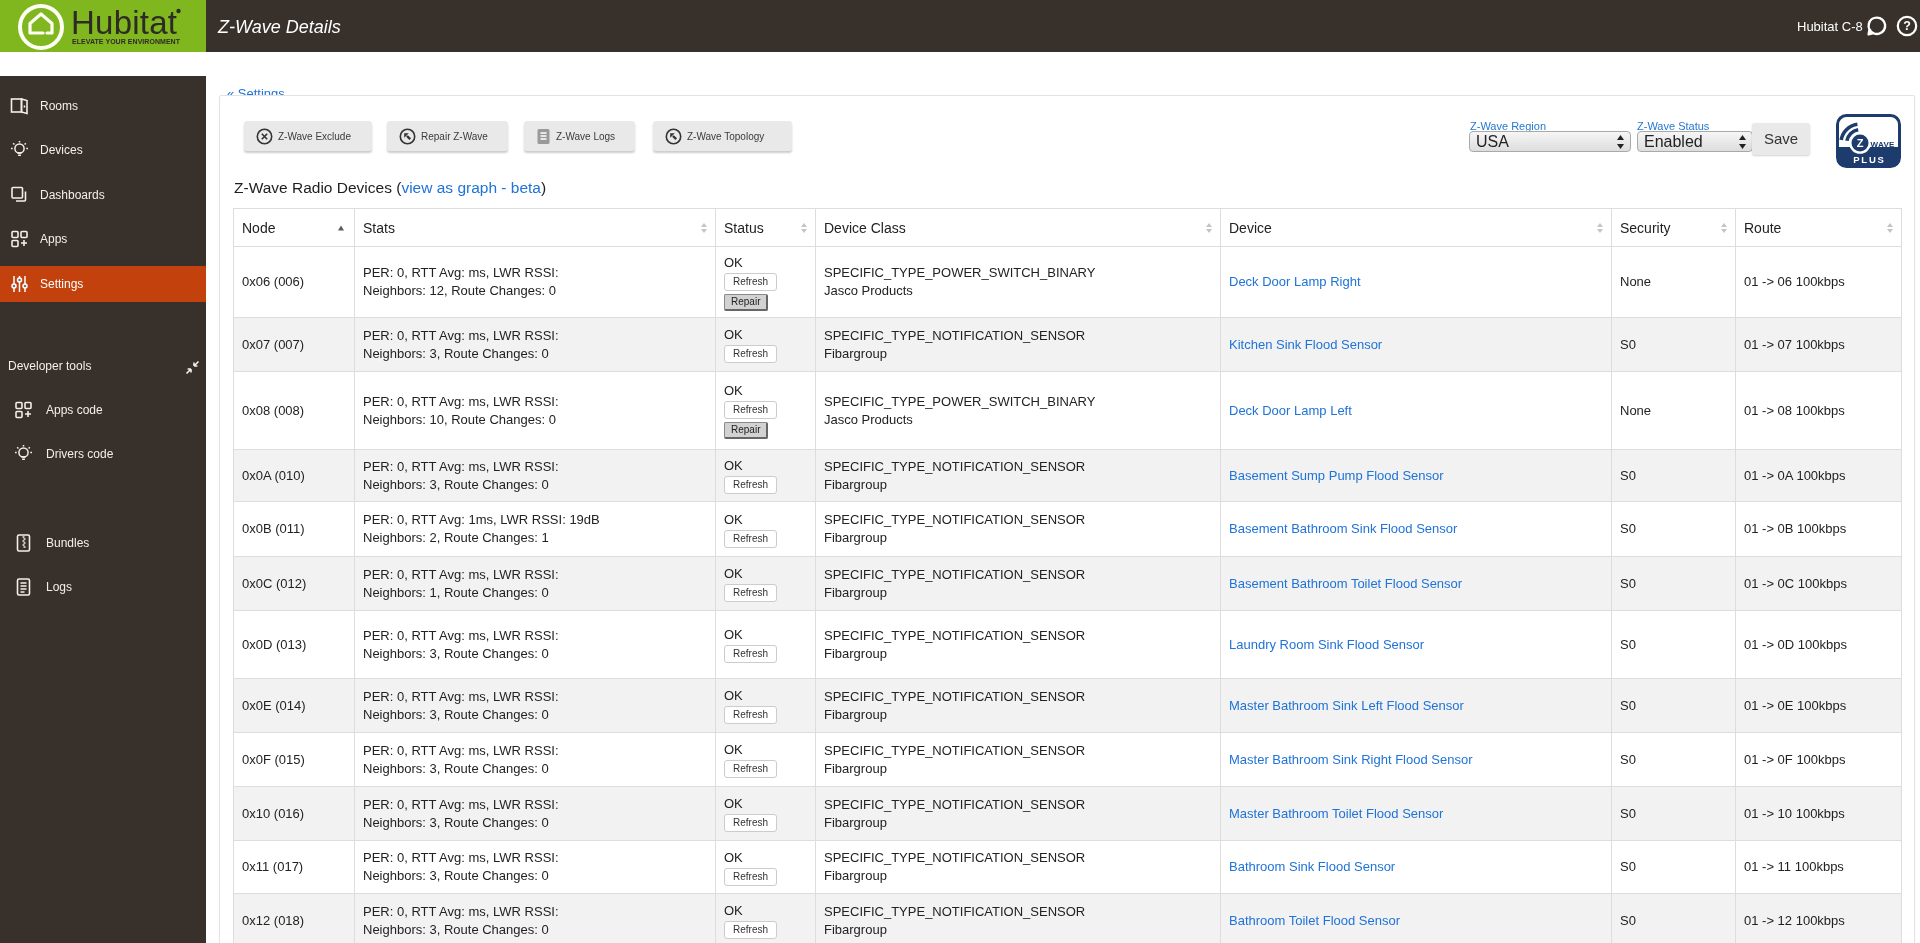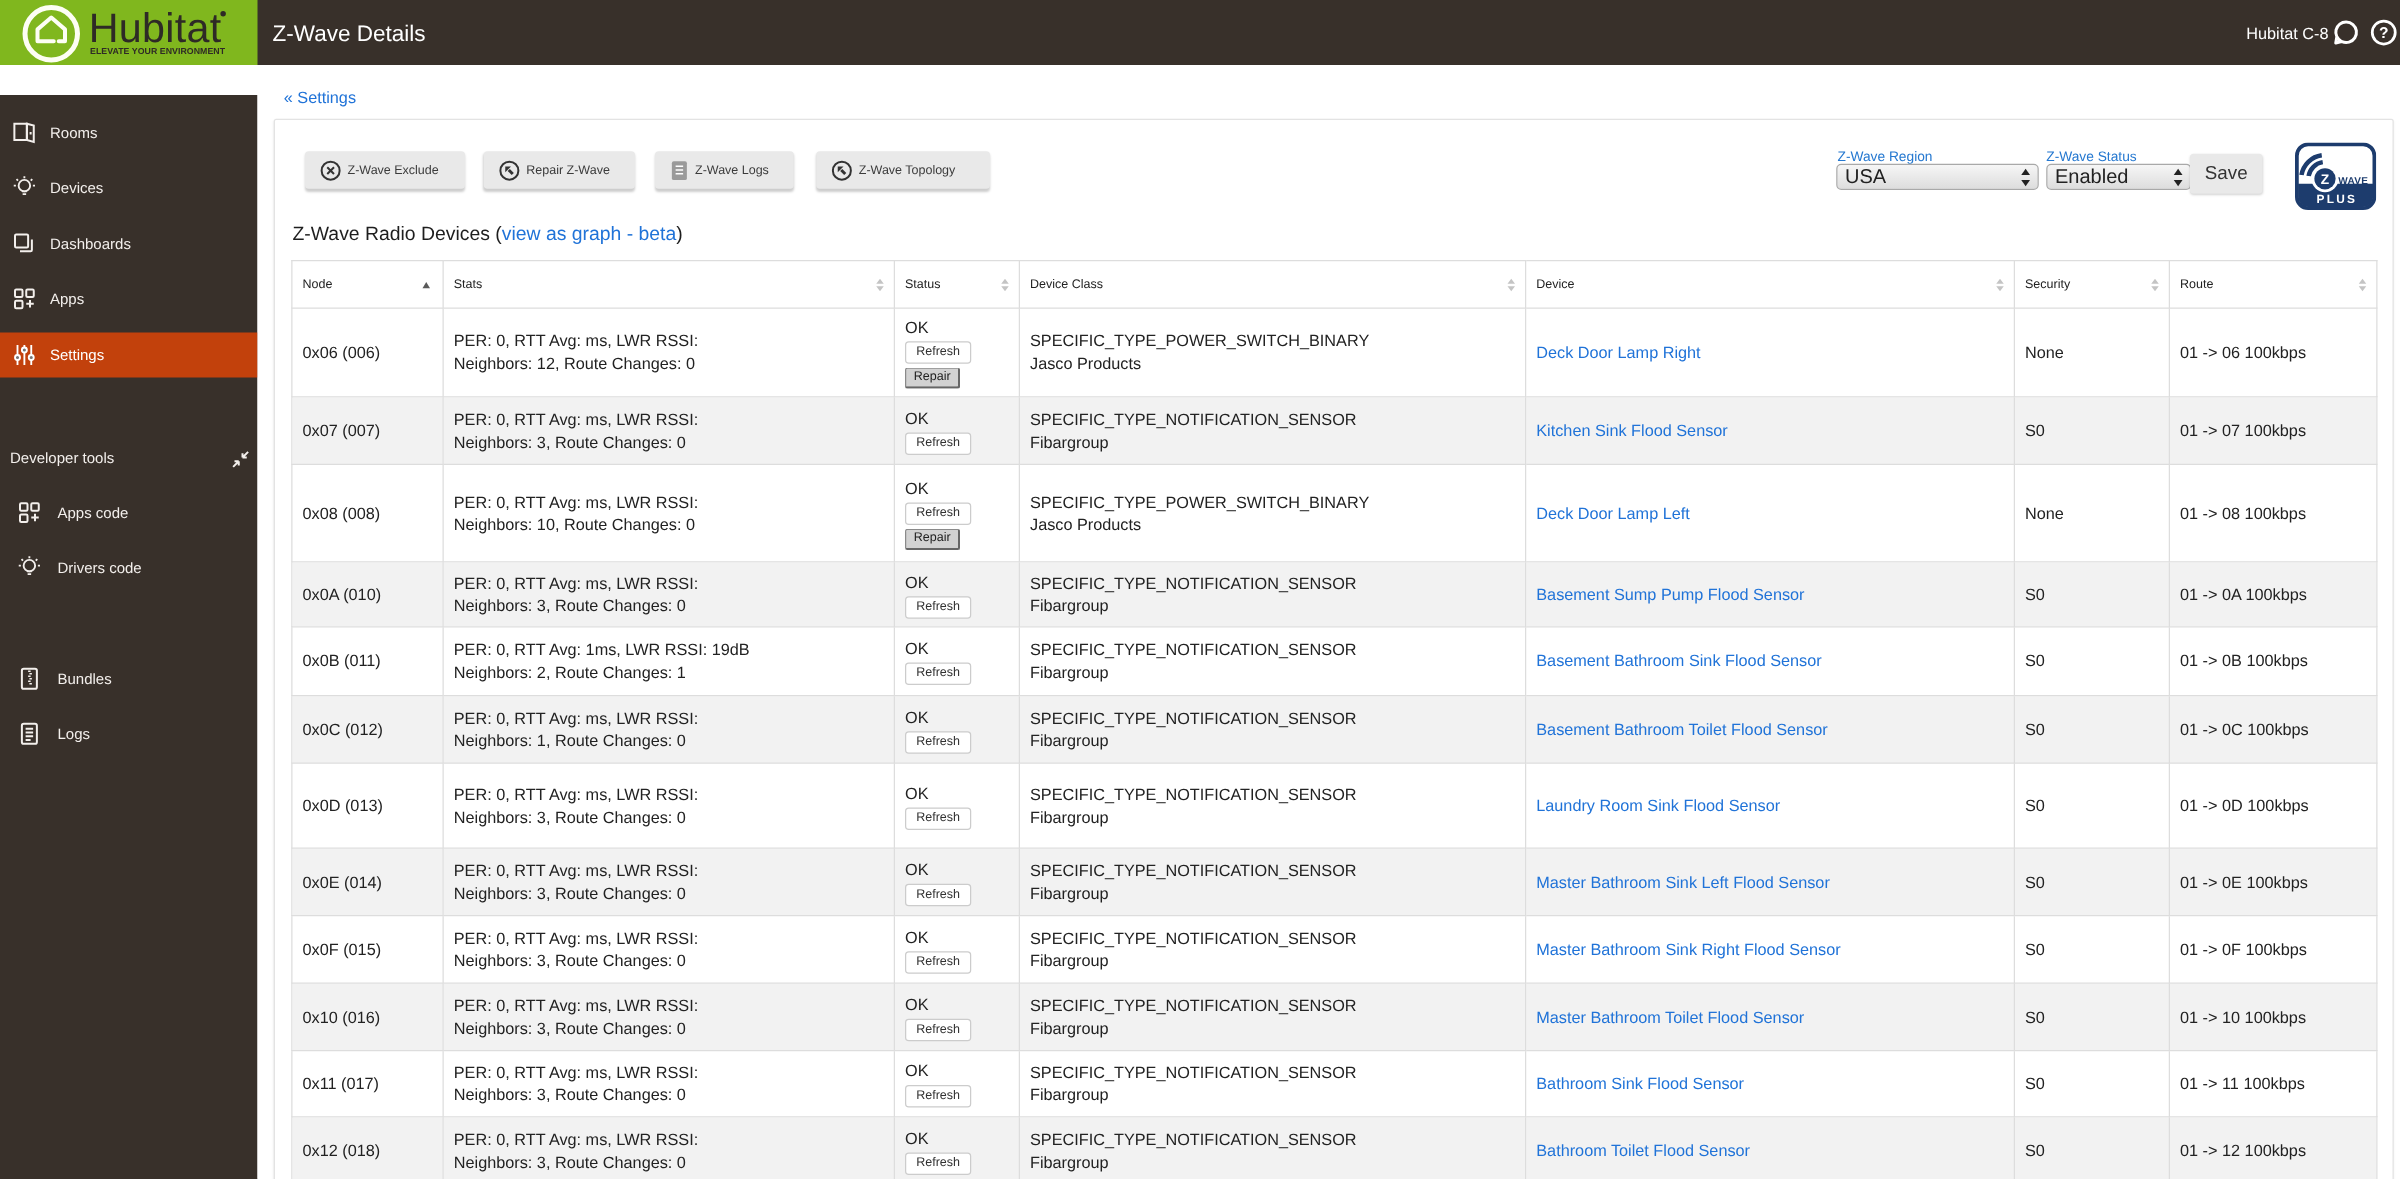--- a/index.html
+++ b/index.html
@@ -3,38 +3,38 @@
 <meta charset="utf-8">
 <style>
 * { margin:0; padding:0; box-sizing:border-box; }
 html,body { width:1920px; height:943px; overflow:hidden; background:#fff;
   font-family:"Liberation Sans", sans-serif; }
 a { text-decoration:none; }
 
 
 #topbar { position:absolute; left:0; top:0; width:1920px; height:52px; background:#38302a; }
 #logo { position:absolute; left:0; top:0; width:206px; height:52px; background:#80b71e; }
-#title { position:absolute; left:218px; top:17px; color:#fff; font-size:18px; }
+#title { position:absolute; left:218px; top:17px; color:#fff; font-size:18px;font-style:italic; }
 #hubname { position:absolute; left:1797px; top:19px; color:#fff; font-size:13px; }
 .tbicon { position:absolute; top:15px; }
 
 
 #sidebar { position:absolute; left:0; top:52px; width:206px; height:891px; background:#38302a;margin-top:24px; }
 .navitem { position:absolute; left:0; width:206px; height:36px; color:#f3efec; font-size:12px; }
 .navitem .ic { position:absolute; left:10px; top:50%; transform:translateY(-50%); }
 .navitem .lb { position:absolute; left:40px; top:50%; transform:translateY(-50%); }
 .navitem.sub .ic { left:14px; }
 .navitem.sub .lb { left:46px; }
 .navitem.active { background:#c2410c; }
 #devtools { position:absolute; left:8px; top:283px; color:#f3efec; font-size:12px; }
 #collapse { position:absolute; left:185px; top:284px; }
 
 
 #main { position:absolute; left:206px; top:52px; width:1714px; height:891px; background:#fff; }
-#backlink { position:absolute; left:21px; top:18px; font-size:13px; color:#2073d8; }
+#backlink { position:absolute; left:21px; top:34px; font-size:13px; color:#2073d8; }
 #card { position:absolute; left:13px; top:43px; width:1696px; height:860px; background:#fff;
   border:1px solid #e3e3e3; border-radius:2px; box-shadow:0 1px 2px rgba(0,0,0,0.06); }
 
 
 .zbtn { position:absolute; top:25px; height:30px; background:#e9e9e9; border:none; border-radius:3px;
   box-shadow:0 2px 2px rgba(0,0,0,0.2); font-family:"Liberation Sans",sans-serif;
   font-size:10px; color:#3b3b3b; font-weight:500; display:flex; align-items:center; gap:5px;
   padding:0 0 0 12px; white-space:nowrap; }
 .zbtn svg { flex:0 0 auto; }
 
@@ -50,21 +50,21 @@
 
 
 #tablehead { position:absolute; left:14px; top:83px; font-size:15.5px; color:#1e1e1e; }
 #tablehead a { color:#2073d8; }
 
 
 table { position:absolute; left:13px; top:112px; width:1668px; border-collapse:collapse;
   table-layout:fixed; font-size:13px; color:#222; line-height:18px; }
 th, td { border:1px solid #dddddd; padding:6px 8px; vertical-align:middle; text-align:left;
   font-weight:400; overflow:hidden; }
-th { height:38px; position:relative; font-weight:400; font-size:10px; color:#222; }
+th { height:38px; position:relative; font-weight:400; font-size:14px; color:#222; }
 tr.alt td { background:#f2f2f2; }
 td.dev a { color:#2073d8; }
 .sort2 { position:absolute; right:7px; top:50%; transform:translateY(-50%); width:7px; display:block; }
 .sort2 .t { display:block; width:0; height:0; border-left:3.5px solid transparent; border-right:3.5px solid transparent;
   border-bottom:4.5px solid #c4c4c4; margin-bottom:2px; }
 .sort2 .b { display:block; width:0; height:0; border-left:3.5px solid transparent; border-right:3.5px solid transparent;
   border-top:4.5px solid #c4c4c4; }
 .sort1 { position:absolute; right:10px; top:50%; transform:translateY(-50%); width:0; height:0;
   border-left:3.5px solid transparent; border-right:3.5px solid transparent; border-bottom:5px solid #5a5a5a; }
 .refresh { display:inline-block; background:#fff; border:1px solid #ccc; border-radius:3px;

